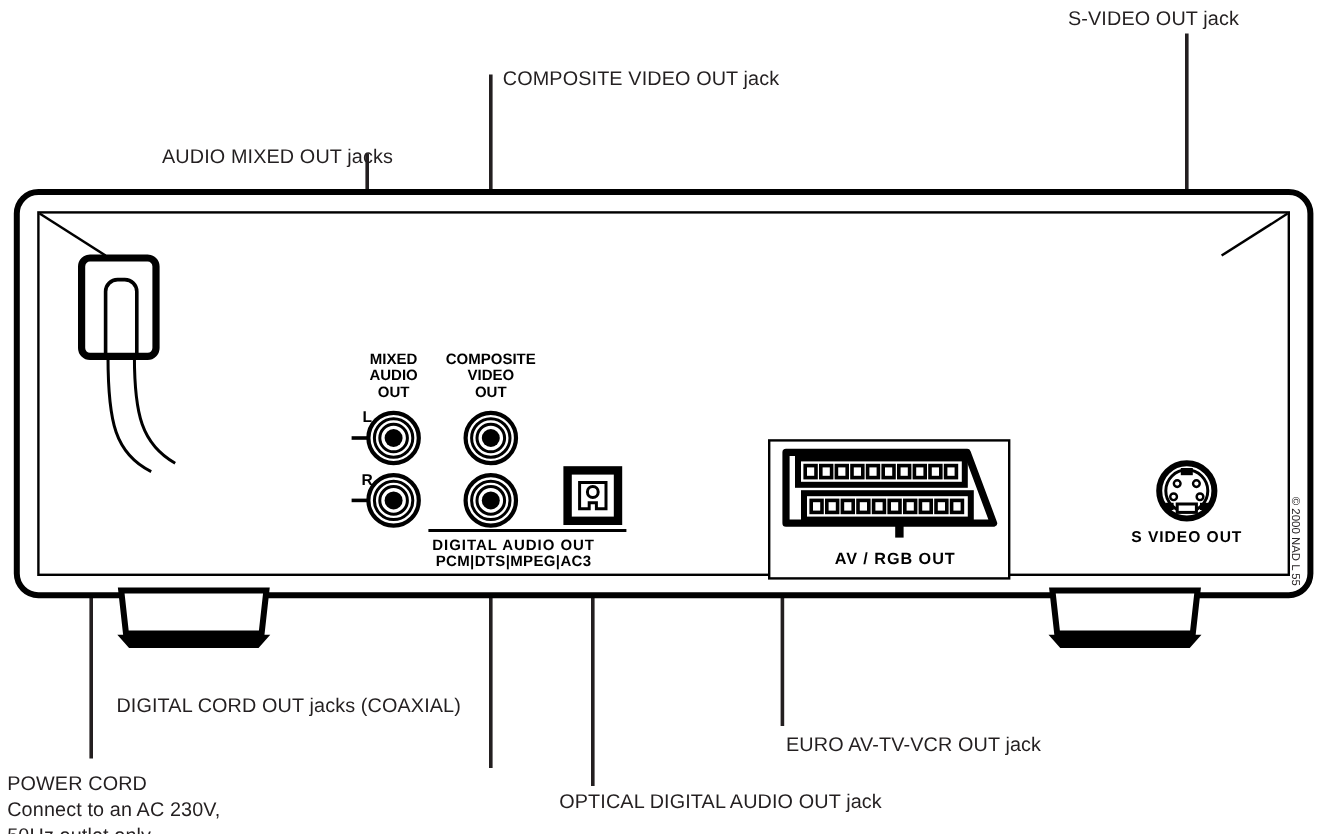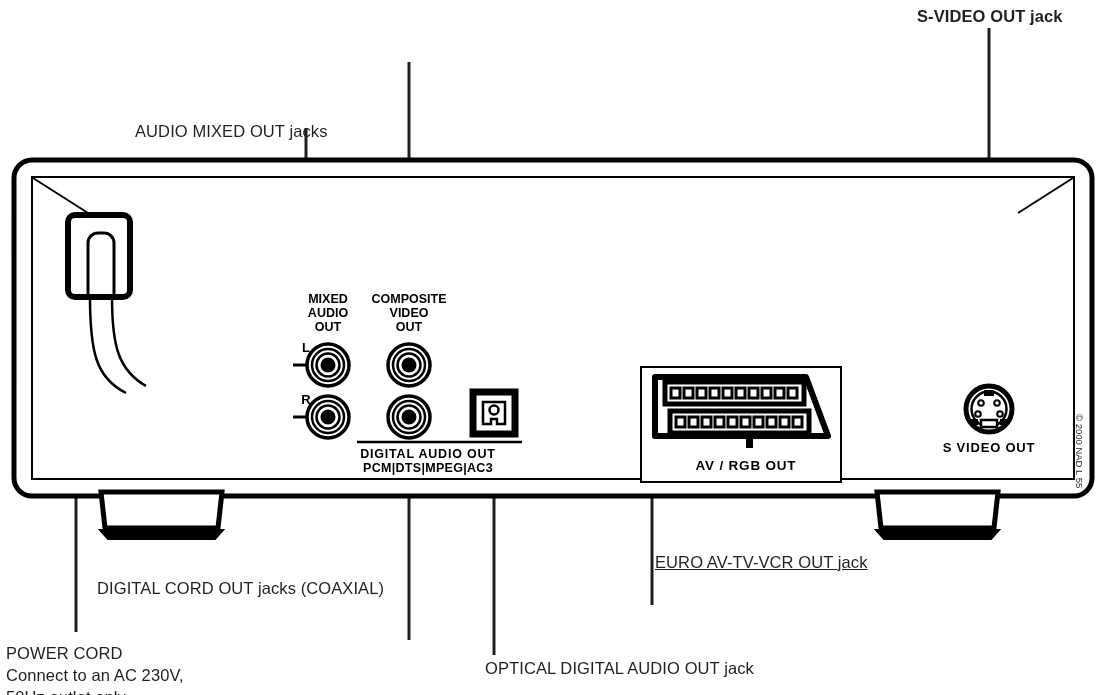--- a/index.html
+++ b/index.html
@@ -31,24 +31,24 @@
     color: #231f20;
     white-space: nowrap;
     letter-spacing: 0.1px;
   }
   .callout.multiline {
     white-space: pre;
     line-height: 1.33;
   }
   #cal-audio-mixed { left: 135px; top: 110px; margin-top: 12px; }
   #cal-composite  { left: 419px; top: 57px; }
-  #cal-svideo     { left: 917px; top: 7px; font-weight: bold; }
+  #cal-svideo     { left: 890px; top: 7px; }
   #cal-coaxial    { left: 97px;  top: 579px; }
-  #cal-euro       { left: 655px; top: 553px; text-decoration: underline; }
-  #cal-optical    { left: 485px; top: 659px; }
+  #cal-euro       { left: 655px; top: 612px; }
+  #cal-optical    { left: 466px; top: 659px; }
   #cal-power      { left: 6px;   top: 643px; }
   .copyright {
     position: absolute;
     left: 1085px;
     top: 414px;
     font-family: "Liberation Sans", sans-serif;
     font-size: 9.5px;
     color: #231f20;
     white-space: nowrap;
     transform-origin: 0 0;
@@ -209,20 +209,21 @@
       <circle cx="1000" cy="414" r="2.8" fill="#ffffff" stroke="#000000" stroke-width="2"></circle>
 
       <rect x="981" y="420" width="16" height="7" fill="#ffffff" stroke="#000000" stroke-width="2.5"></rect>
       <text x="989" y="452" font-family="Liberation Sans, sans-serif" font-size="13" font-weight="bold" fill="#000000" text-anchor="middle" letter-spacing="0.8">S VIDEO OUT</text>
     </g>
 
   </svg>
 
   <div class="callout" id="cal-audio-mixed">AUDIO MIXED OUT jacks</div>
 
+  <div class="callout" id="cal-composite">COMPOSITE VIDEO OUT jack</div>
 
   <div class="callout" id="cal-svideo">S-VIDEO OUT jack</div>
 
   <div class="callout" id="cal-coaxial">DIGITAL CORD OUT jacks (COAXIAL)</div>
 
   <div class="callout" id="cal-euro">EURO AV-TV-VCR OUT jack</div>
 
   <div class="callout" id="cal-optical">OPTICAL DIGITAL AUDIO OUT jack</div>
 
   <div class="callout multiline" id="cal-power">POWER CORD

